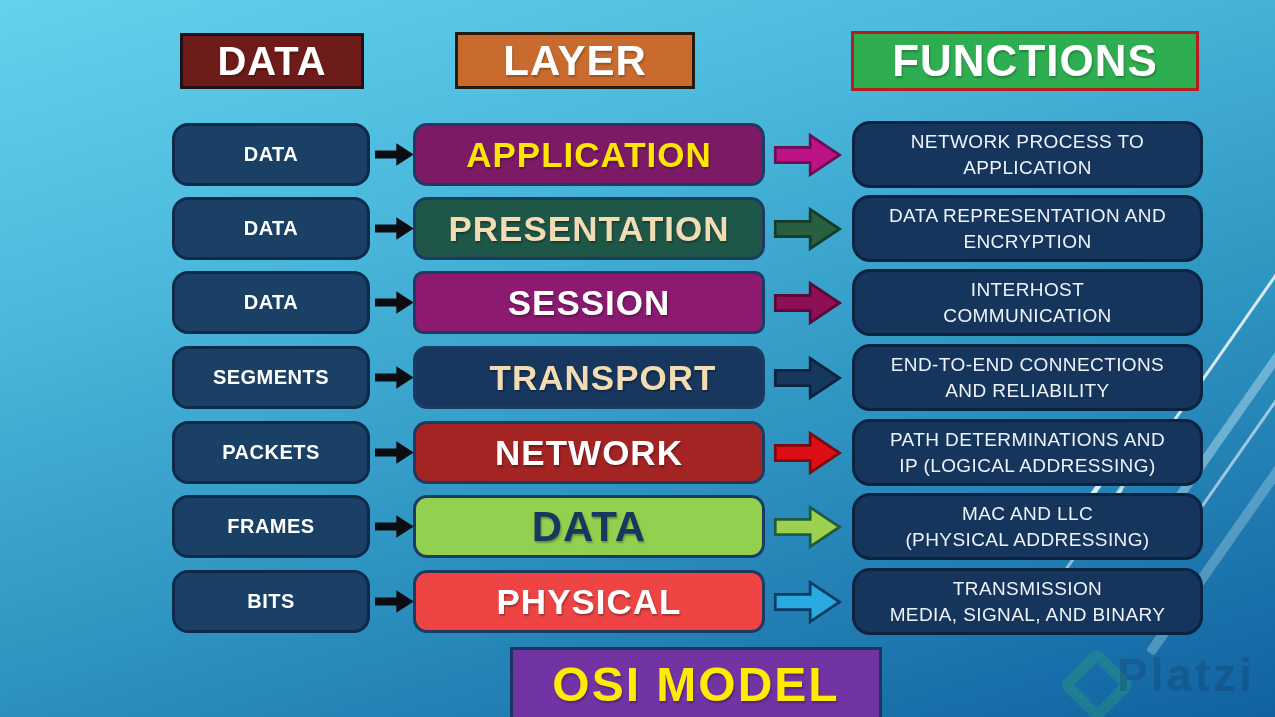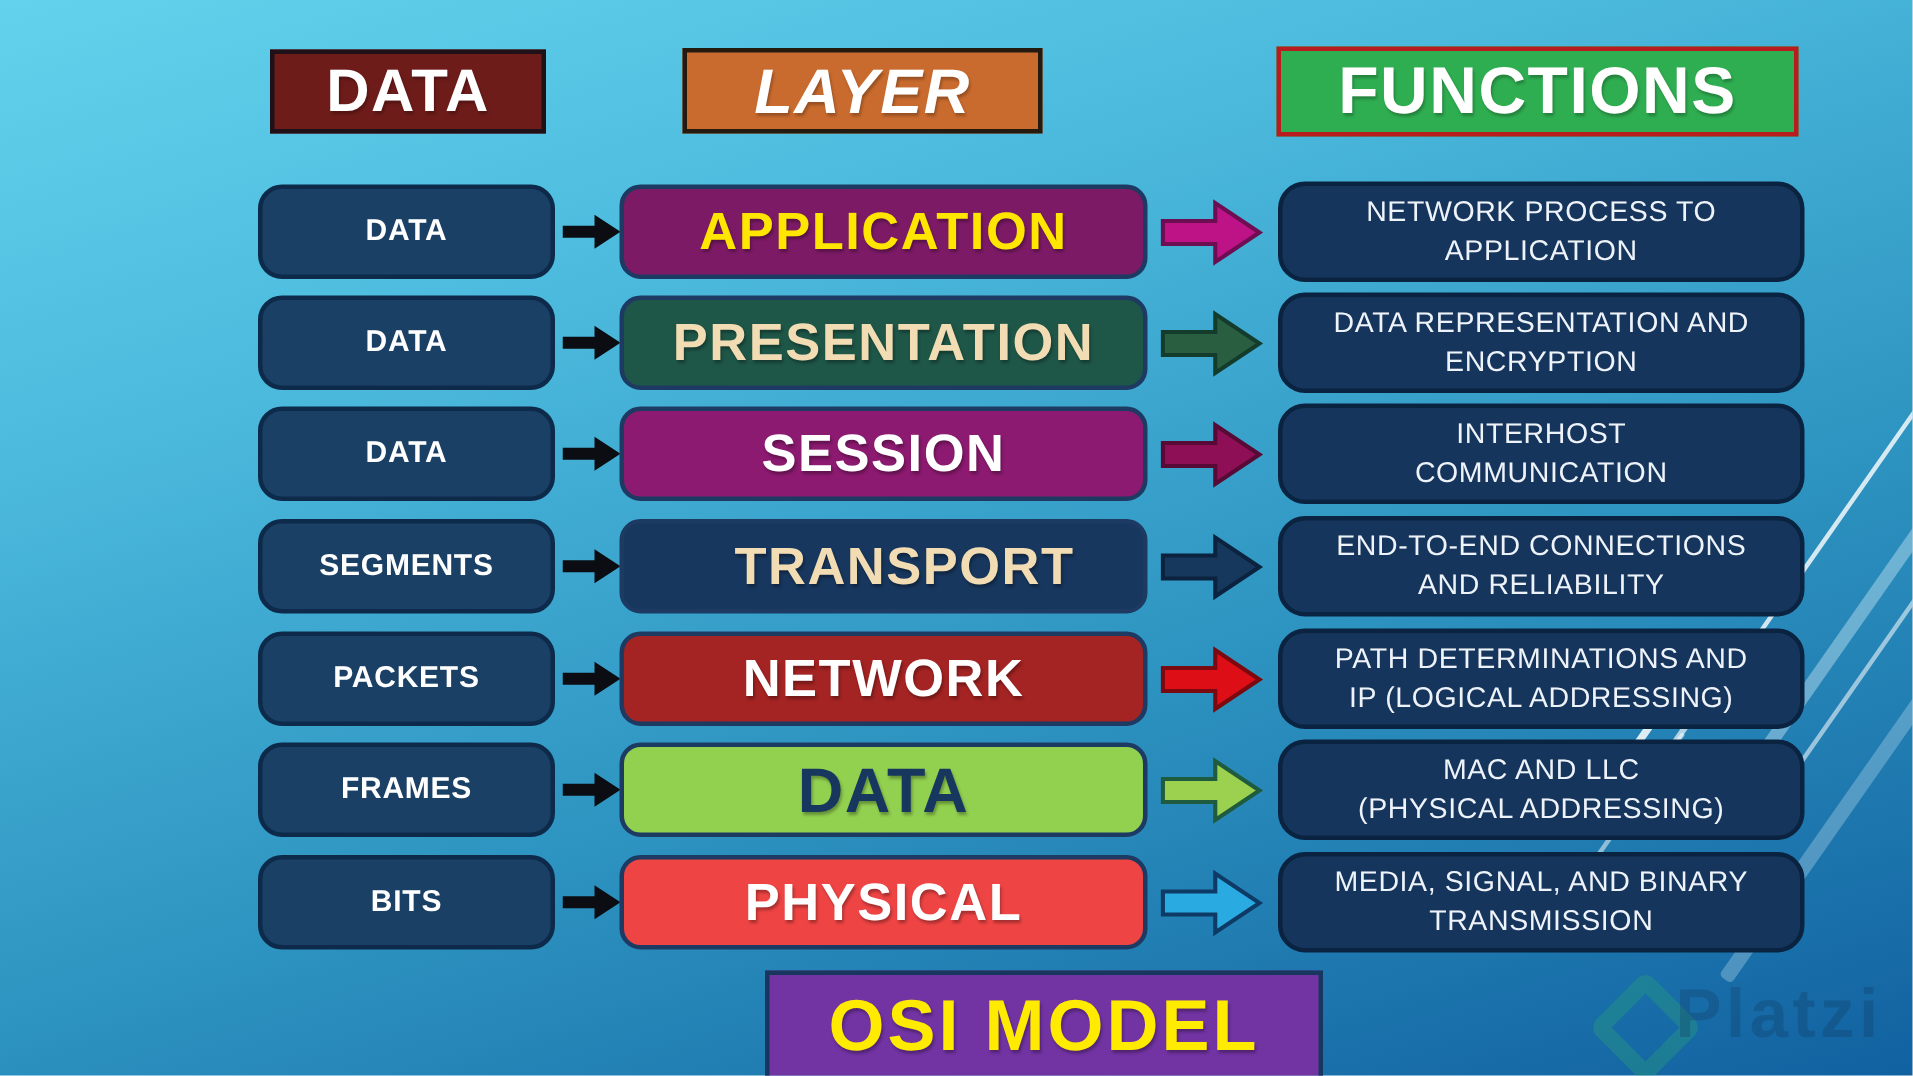--- a/index.html
+++ b/index.html
@@ -75,21 +75,21 @@
 
 <div class="streak s1"></div>
 <div class="streak s2"></div>
 <div class="streak s3"></div>
 <div class="streak s4"></div>
 <div class="streak s5"></div>
 <div class="streak s6"></div>
 <div class="streak s7"></div>
 
 <div class="hdr" id="hdr-data" style="background: rgb(110, 28, 26);">DATA</div>
-<div class="hdr" id="hdr-layer" style="background: rgb(201, 107, 46); font-style: italic;">LAYER</div>
+<div class="hdr" id="hdr-layer" style="background: rgb(201, 107, 46);">LAYER</div>
 <div class="hdr" id="hdr-functions" style="background: rgb(47, 174, 81);">FUNCTIONS</div>
 
 <div class="row" id="row0" data-row="0">
   <div class="unit-box">DATA</div>
   <svg class="black-arrow" viewBox="0 0 60 40">
       <polygon points="0,14 32,14 32,3 58,20 32,37 32,26 0,26" fill="#0b0d12"></polygon>
     </svg>
   <div class="layer-box" style="background: rgb(125, 26, 102); color: rgb(255, 230, 0);">APPLICATION</div>
   <svg class="colored-arrow" viewBox="0 0 64 44">
       <polygon points="2,15 34,15 34,4 61,22 34,40 34,29 2,29" stroke-width="2.5" style="fill: rgb(190, 19, 134); stroke: rgb(109, 13, 82);"></polygon>
@@ -113,21 +113,21 @@
     <span>DATA REPRESENTATION AND</span>
     <span>ENCRYPTION</span>
   </div>
 </div>
 
 <div class="row" id="row2" data-row="2">
   <div class="unit-box">DATA</div>
   <svg class="black-arrow" viewBox="0 0 60 40">
       <polygon points="0,14 32,14 32,3 58,20 32,37 32,26 0,26" fill="#0b0d12"></polygon>
     </svg>
-  <div class="layer-box" style="background: rgb(140, 26, 112); color: rgb(255, 255, 255);">SESSION</div>
+  <div class="layer-box" style="background: rgb(140, 26, 112); color: rgb(255, 255, 255); border-radius: 10px;">SESSION</div>
   <svg class="colored-arrow" viewBox="0 0 64 44">
       <polygon points="2,15 34,15 34,4 61,22 34,40 34,29 2,29" stroke-width="2.5" style="fill: rgb(142, 15, 86); stroke: rgb(87, 10, 54);"></polygon>
     </svg>
   <div class="func-box">
     <span>INTERHOST</span>
     <span>COMMUNICATION</span>
   </div>
 </div>
 
 <div class="row" id="row3" data-row="3">
@@ -178,21 +178,21 @@
 <div class="row" id="row6" data-row="6">
   <div class="unit-box">BITS</div>
   <svg class="black-arrow" viewBox="0 0 60 40">
       <polygon points="0,14 32,14 32,3 58,20 32,37 32,26 0,26" fill="#0b0d12"></polygon>
     </svg>
   <div class="layer-box" style="background: #ef4444; color: rgb(255, 255, 255);">PHYSICAL</div>
   <svg class="colored-arrow" viewBox="0 0 64 44">
       <polygon points="2,15 34,15 34,4 61,22 34,40 34,29 2,29" stroke-width="2.5" style="fill: rgb(41, 171, 226); stroke: rgb(14, 58, 102);"></polygon>
     </svg>
   <div class="func-box">
+    <span>TRANSMISSION</span>
     <span>MEDIA, SIGNAL, AND BINARY</span>
-    <span>TRANSMISSION</span>
   </div>
 </div>
 
 <div id="osi-title" style="background: rgb(114, 51, 163); color: rgb(255, 235, 0);">OSI MODEL</div>
 
 <div class="wm-diamond"></div>
 <div class="wm-text">Platzi</div>
 
 </body></html>

